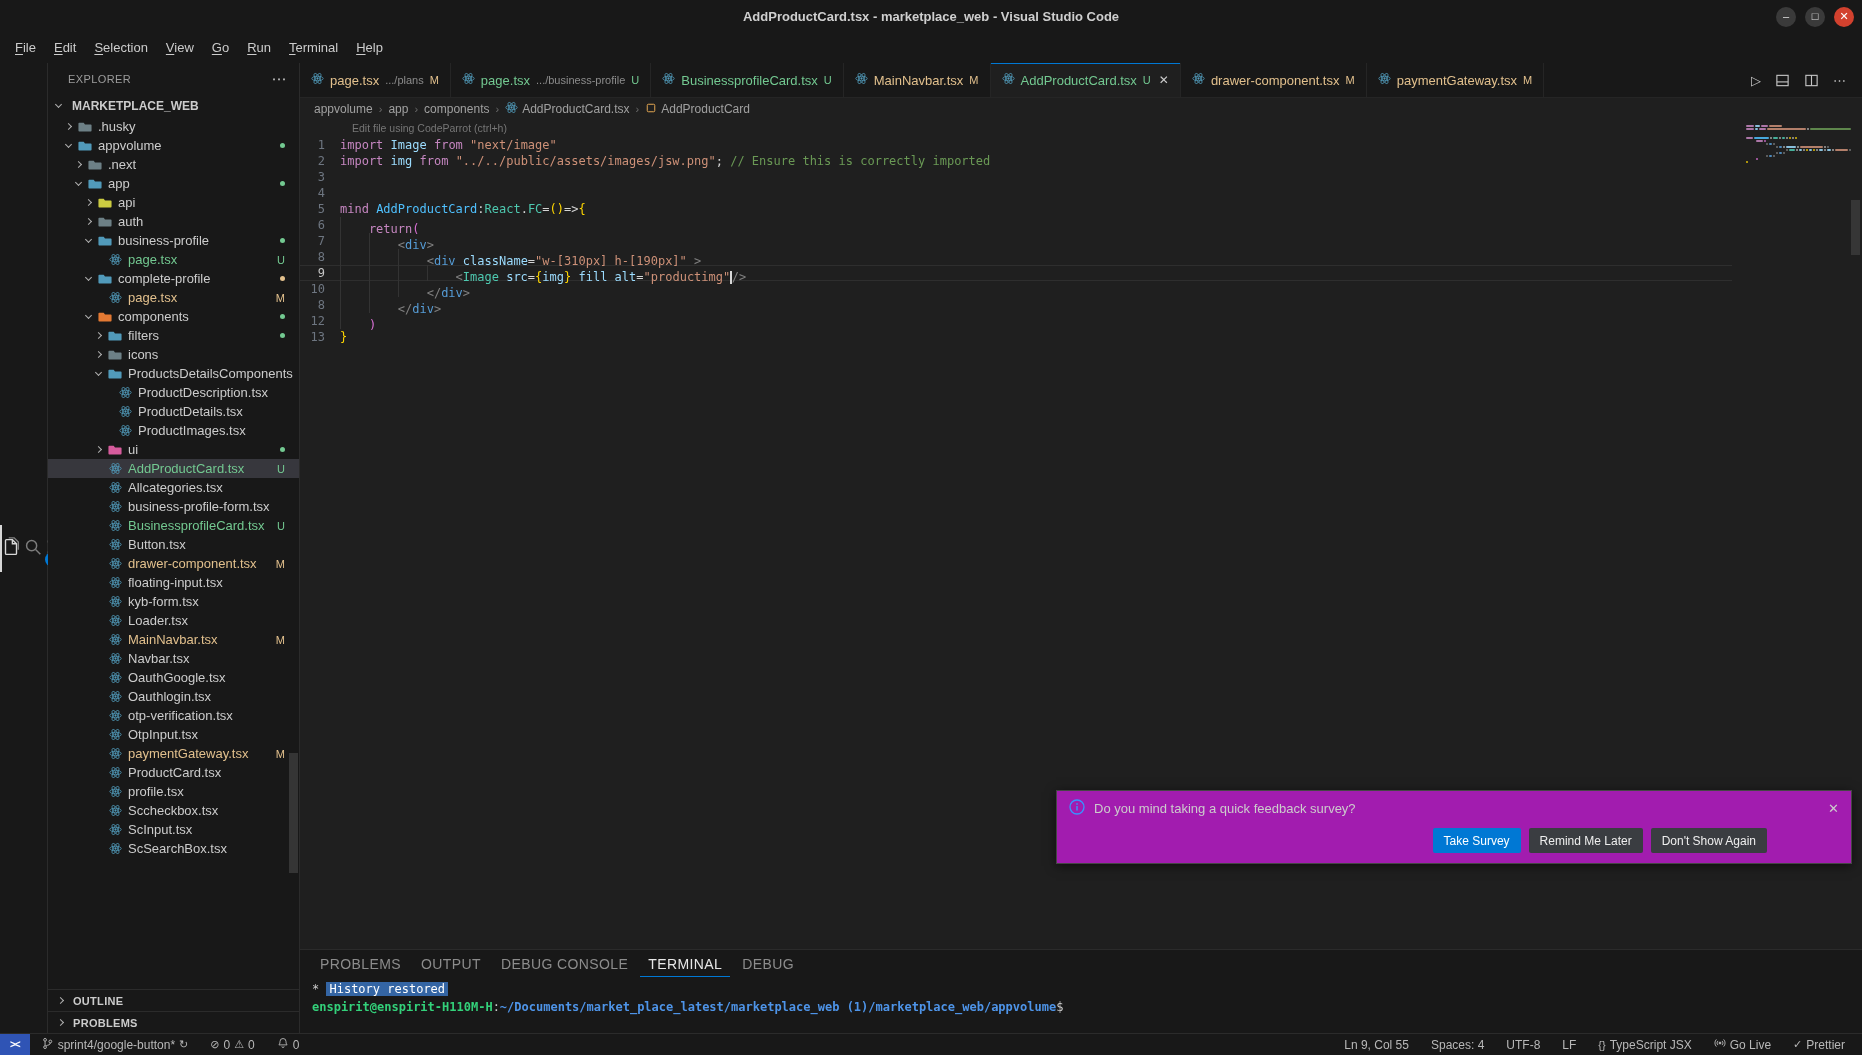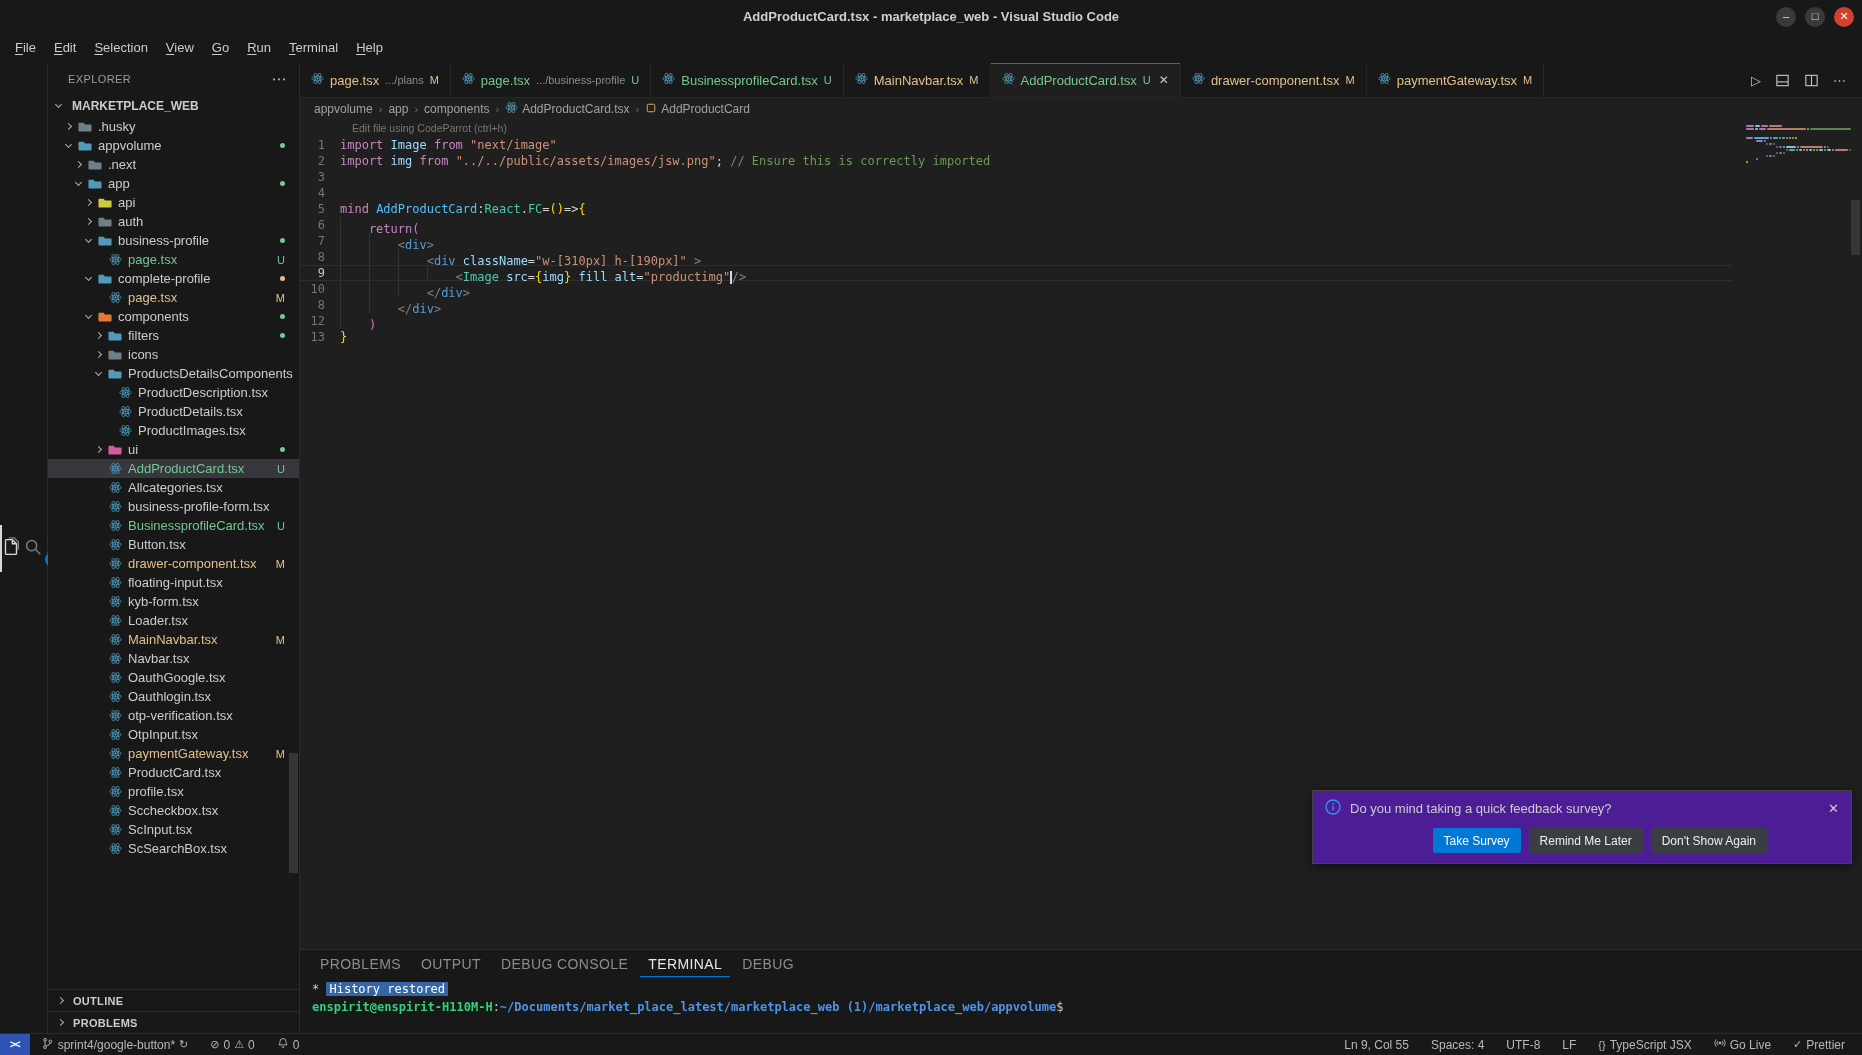--- a/index.html
+++ b/index.html
@@ -91,21 +91,21 @@
   .panel-tabs{height:27px;flex:none;display:flex;align-items:stretch;padding-left:12px;gap:4px;}
   .panel-tab{padding:0 8px;font-size:14px;letter-spacing:.4px;color:#8c8c8c;display:flex;align-items:center;cursor:pointer;}
   .panel-tab.active{color:#e7e7e7;box-shadow:inset 0 -1px 0 #0078d4;}
   .term{flex:1;font-family:"DejaVu Sans Mono",monospace;font-size:12px;padding:3px 0 0 12px;color:#cccccc;}
   .term-line{height:18px;line-height:18px;white-space:pre;}
   .hl-restored{background:#3465a4;color:#ffffff;padding:0 3px;}
   .t-user{color:#33d17a;font-weight:bold;}
   .t-path{color:#4e94e8;font-weight:bold;}
 
   
-  .notification{position:absolute;right:10px;top:790px;width:540px;background:#4c1d95;border:1px solid #454545;
+  .notification{position:absolute;right:10px;top:790px;width:796px;background:#a21caf;border:1px solid #454545;
     box-shadow:0 2px 10px rgba(0,0,0,.55);z-index:50;}
   .notif-row1{display:flex;align-items:center;gap:9px;padding:8px 12px;font-size:13px;}
   .notif-close{margin-left:auto;color:#cccccc;cursor:pointer;font-size:13px;}
   .notif-row2{display:flex;justify-content:flex-end;gap:8px;padding:2px 84px 10px 10px;}
   .notif-btn{height:25px;padding:0 11px;font-size:12px;display:flex;align-items:center;background:#3a3d41;color:#eeeeee;
     border-radius:2px;cursor:pointer;}
   .notif-btn.primary{background:#0078d4;color:#ffffff;}
 
   
   .statusbar{height:22px;flex:none;background:#181818;border-top:1px solid #2b2b2b;display:flex;align-items:stretch;

